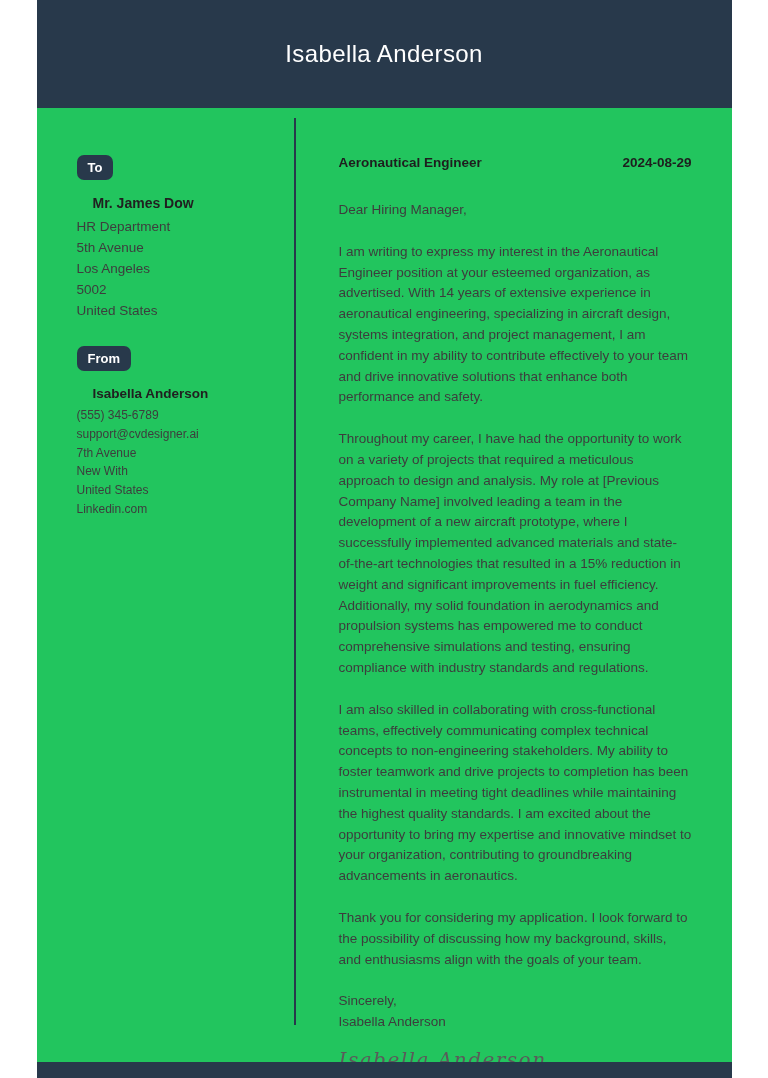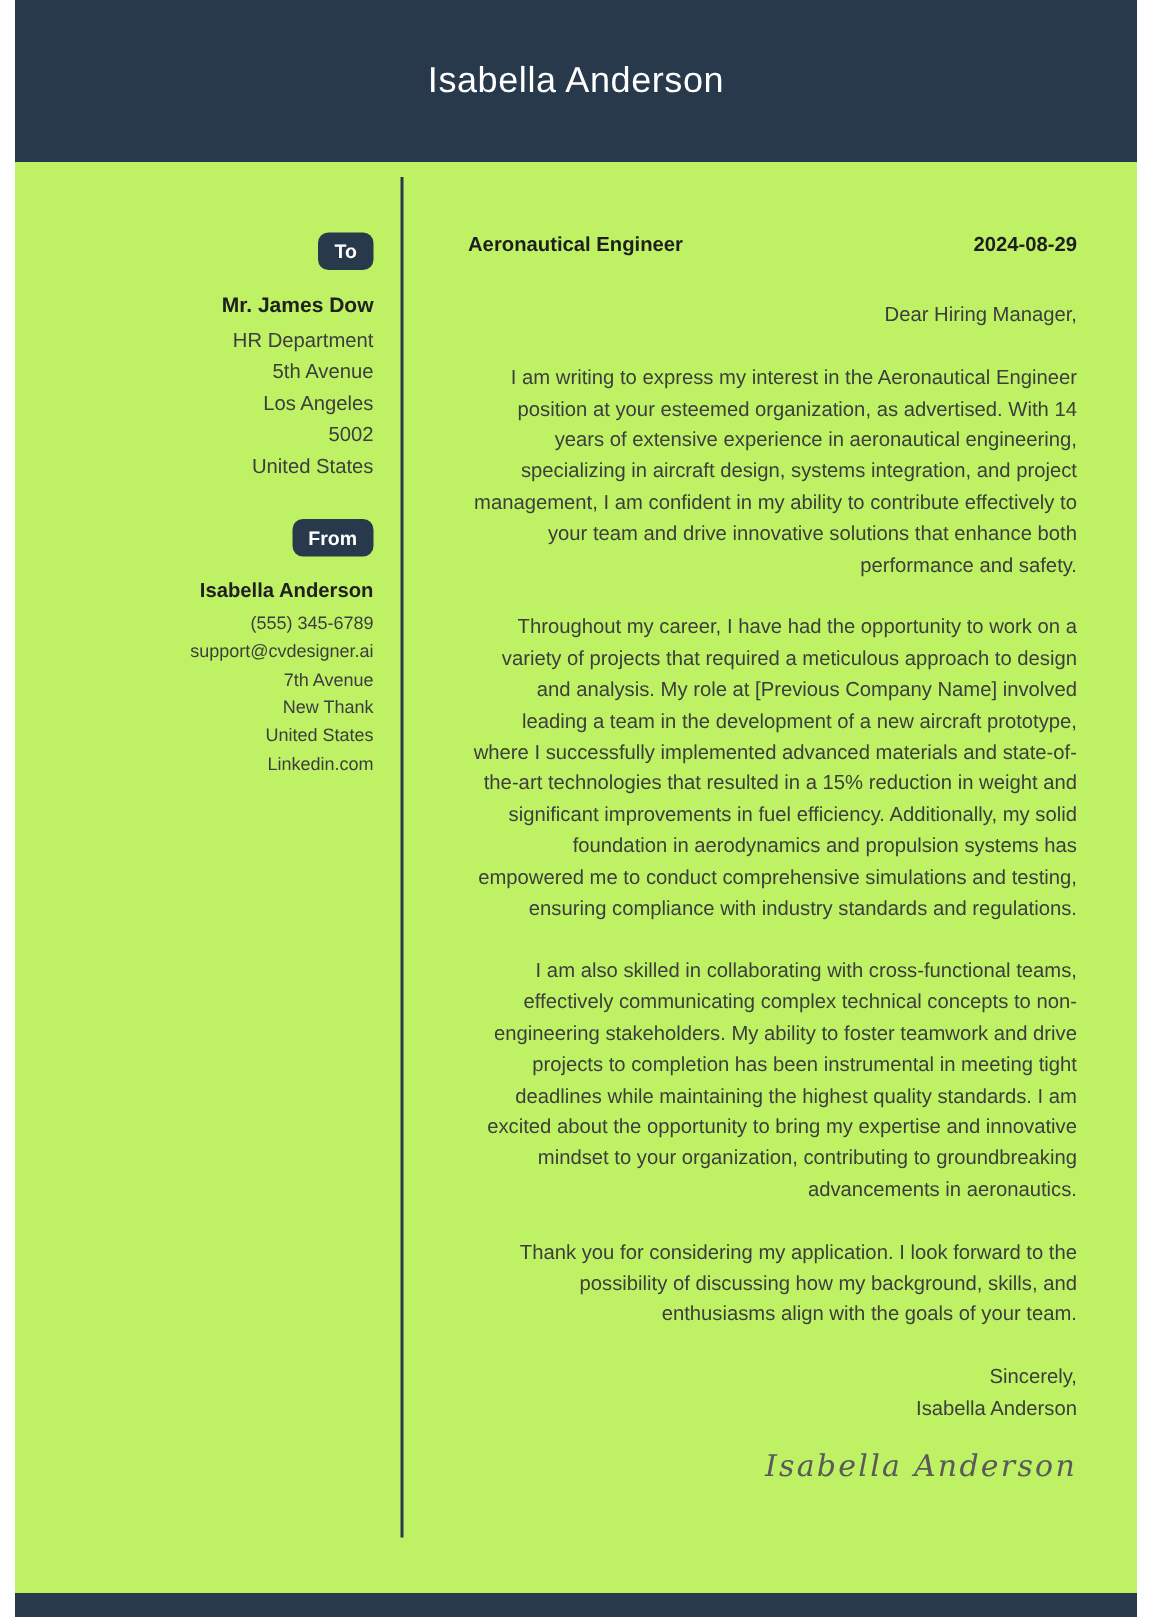--- a/index.html
+++ b/index.html
@@ -1,24 +1,23 @@
 <!DOCTYPE html>
 <html><head>
 <meta charset="utf-8">
 <style>
   html, body { margin: 0; padding: 0; background: #ffffff; }
   .page {
     position: relative;
-    width: 748px;
+    width: 695px;
     height: 1078px;
     margin: 0 auto;
-    background: #bef264;
+    background: #22c55e;
     font-family: "Liberation Sans", sans-serif;
     overflow: hidden;
-    text-align: right;
   }
   .header {
     height: 108px;
     background: var(--accent, #28394b);
     display: flex;
     align-items: center;
     justify-content: center;
   }
   .header-name {
     color: #ffffff;
@@ -141,21 +140,21 @@
 
       <div class="from-badge-wrap">
         <span class="badge">From</span>
       </div>
       <div class="from-block">
         <div class="contact-name">Isabella Anderson</div>
         <div>
             <div class="addr-line">(555) 345-6789</div>
             <div class="addr-line">support@cvdesigner.ai</div>
             <div class="addr-line">7th Avenue</div>
-            <div class="addr-line">New Thank</div>
+            <div class="addr-line">New With</div>
             <div class="addr-line">United States</div>
             <div class="addr-line">Linkedin.com</div>
           </div>
       </div>
     </div>
 
     <div class="main">
       <div class="title-row">
         <span>Aeronautical Engineer</span>
         <span>2024-08-29</span>

